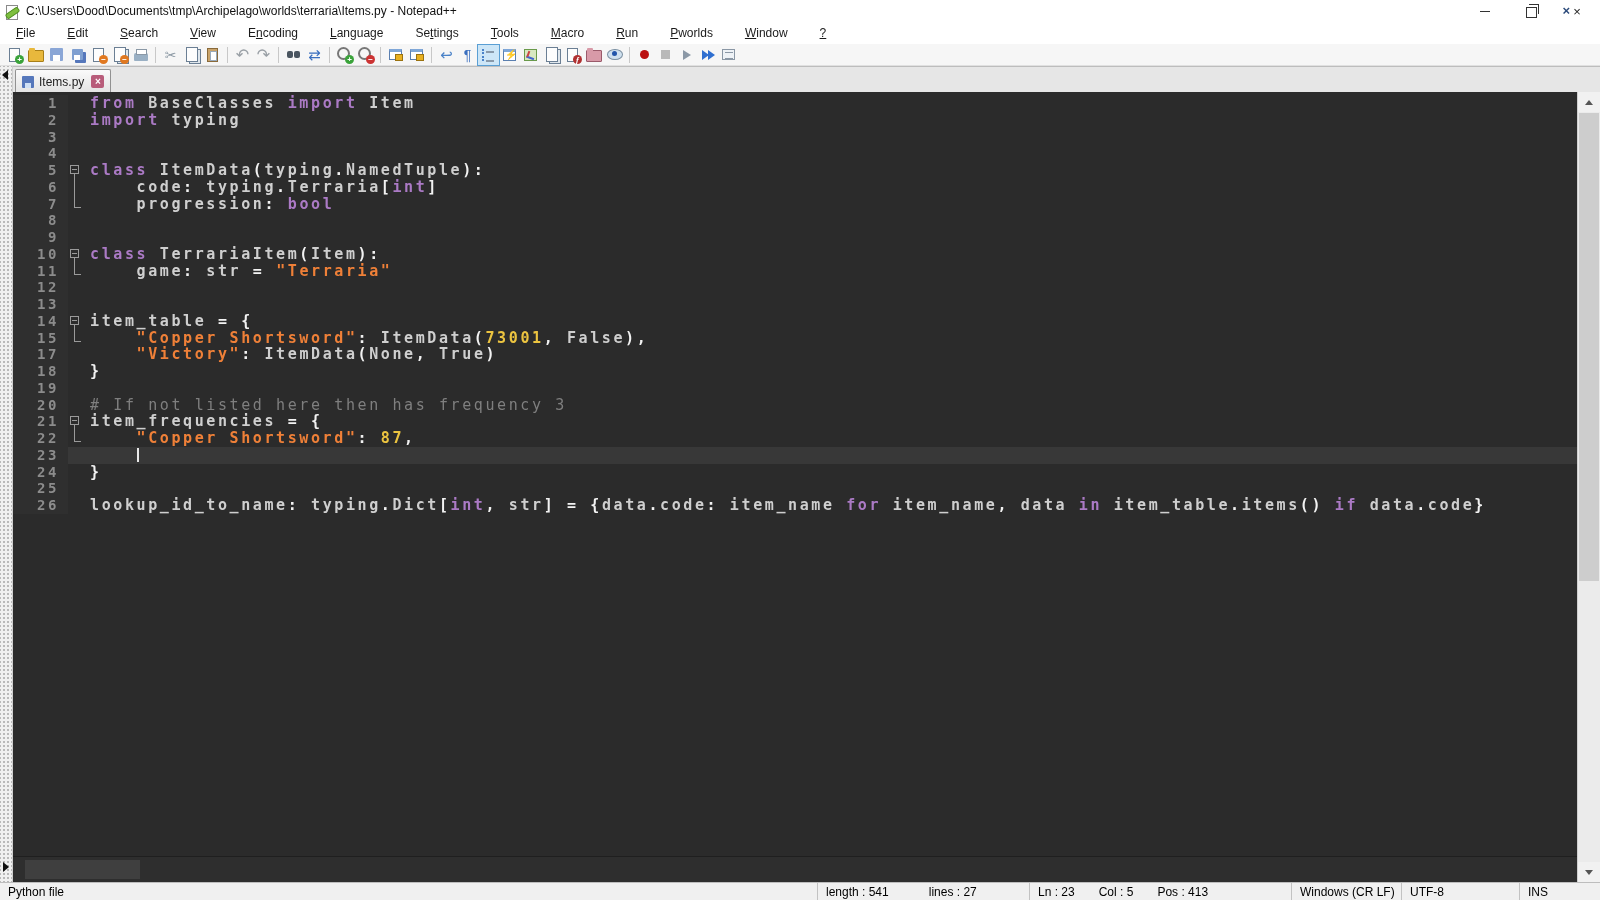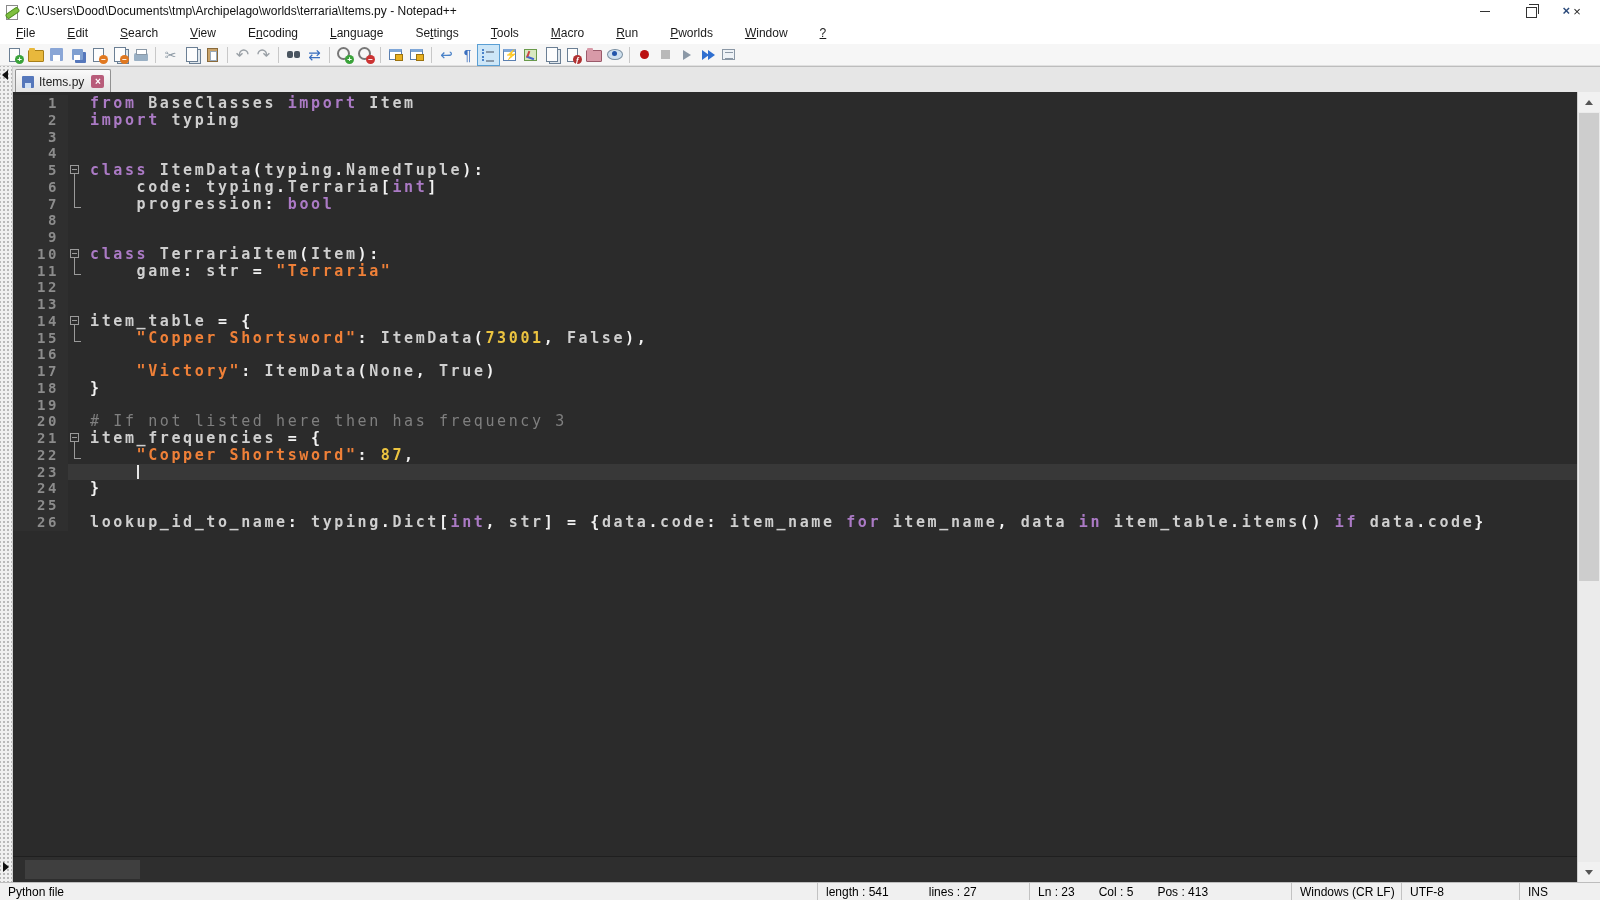--- a/index.html
+++ b/index.html
@@ -297,21 +297,20 @@
       <div class="line"><div class="lnum">6</div><div class="fold f-line"><span class="fl"></span></div><div class="codetxt"><span class="tk-df">    code</span><span class="tk-op">:</span><span class="tk-df"> typing</span><span class="tk-op">.</span><span class="tk-df">Terraria</span><span class="tk-op">[</span><span class="tk-kw">int</span><span class="tk-op">]</span></div></div>
       <div class="line"><div class="lnum">7</div><div class="fold f-corner"><span class="fc"></span></div><div class="codetxt"><span class="tk-df">    progression</span><span class="tk-op">:</span><span class="tk-df"> </span><span class="tk-kw">bool</span></div></div>
       <div class="line"><div class="lnum">8</div><div class="fold"></div><div class="codetxt"></div></div>
       <div class="line"><div class="lnum">9</div><div class="fold"></div><div class="codetxt"></div></div>
       <div class="line"><div class="lnum">10</div><div class="fold f-box"><span class="fb"></span><span class="ft"></span></div><div class="codetxt"><span class="tk-kw">class</span><span class="tk-df"> TerrariaItem</span><span class="tk-op">(</span><span class="tk-df">Item</span><span class="tk-op">):</span></div></div>
       <div class="line"><div class="lnum">11</div><div class="fold f-corner"><span class="fc"></span></div><div class="codetxt"><span class="tk-df">    game</span><span class="tk-op">:</span><span class="tk-df"> str </span><span class="tk-op">=</span><span class="tk-df"> </span><span class="tk-st">"Terraria"</span></div></div>
       <div class="line"><div class="lnum">12</div><div class="fold"></div><div class="codetxt"></div></div>
       <div class="line"><div class="lnum">13</div><div class="fold"></div><div class="codetxt"></div></div>
       <div class="line"><div class="lnum">14</div><div class="fold f-box"><span class="fb"></span><span class="ft"></span></div><div class="codetxt"><span class="tk-df">item_table </span><span class="tk-op">=</span><span class="tk-df"> </span><span class="tk-op">{</span></div></div>
       <div class="line"><div class="lnum">15</div><div class="fold f-corner"><span class="fc"></span></div><div class="codetxt"><span class="tk-df">    </span><span class="tk-st">"Copper Shortsword"</span><span class="tk-op">:</span><span class="tk-df"> ItemData</span><span class="tk-op">(</span><span class="tk-nu">73001</span><span class="tk-op">,</span><span class="tk-df"> False</span><span class="tk-op">),</span></div></div>
-      <div class="line"><div class="lnum">16</div><div class="fold"></div><div class="codetxt"></div></div>
       <div class="line"><div class="lnum">17</div><div class="fold"></div><div class="codetxt"><span class="tk-df">    </span><span class="tk-st">"Victory"</span><span class="tk-op">:</span><span class="tk-df"> ItemData</span><span class="tk-op">(</span><span class="tk-df">None</span><span class="tk-op">,</span><span class="tk-df"> True</span><span class="tk-op">)</span></div></div>
       <div class="line"><div class="lnum">18</div><div class="fold"></div><div class="codetxt"><span class="tk-op">}</span></div></div>
       <div class="line"><div class="lnum">19</div><div class="fold"></div><div class="codetxt"></div></div>
       <div class="line"><div class="lnum">20</div><div class="fold"></div><div class="codetxt"><span class="tk-cm"># If not listed here then has frequency 3</span></div></div>
       <div class="line"><div class="lnum">21</div><div class="fold f-box"><span class="fb"></span><span class="ft"></span></div><div class="codetxt"><span class="tk-df">item_frequencies </span><span class="tk-op">=</span><span class="tk-df"> </span><span class="tk-op">{</span></div></div>
       <div class="line"><div class="lnum">22</div><div class="fold f-corner"><span class="fc"></span></div><div class="codetxt"><span class="tk-df">    </span><span class="tk-st">"Copper Shortsword"</span><span class="tk-op">:</span><span class="tk-df"> </span><span class="tk-nu">87</span><span class="tk-op">,</span></div></div>
       <div class="line cur"><div class="lnum">23</div><div class="fold"></div><div class="codetxt"><span class="tk-df">    </span><span id="caret"></span></div></div>
       <div class="line"><div class="lnum">24</div><div class="fold"></div><div class="codetxt"><span class="tk-op">}</span></div></div>
       <div class="line"><div class="lnum">25</div><div class="fold"></div><div class="codetxt"></div></div>
       <div class="line"><div class="lnum">26</div><div class="fold"></div><div class="codetxt"><span class="tk-df">lookup_id_to_name</span><span class="tk-op">:</span><span class="tk-df"> typing</span><span class="tk-op">.</span><span class="tk-df">Dict</span><span class="tk-op">[</span><span class="tk-kw">int</span><span class="tk-op">,</span><span class="tk-df"> str</span><span class="tk-op">]</span><span class="tk-df"> </span><span class="tk-op">=</span><span class="tk-df"> </span><span class="tk-op">{</span><span class="tk-df">data</span><span class="tk-op">.</span><span class="tk-df">code</span><span class="tk-op">:</span><span class="tk-df"> item_name </span><span class="tk-kw">for</span><span class="tk-df"> item_name</span><span class="tk-op">,</span><span class="tk-df"> data </span><span class="tk-kw">in</span><span class="tk-df"> item_table</span><span class="tk-op">.</span><span class="tk-df">items</span><span class="tk-op">()</span><span class="tk-df"> </span><span class="tk-kw">if</span><span class="tk-df"> data</span><span class="tk-op">.</span><span class="tk-df">code</span><span class="tk-op">}</span></div></div>

